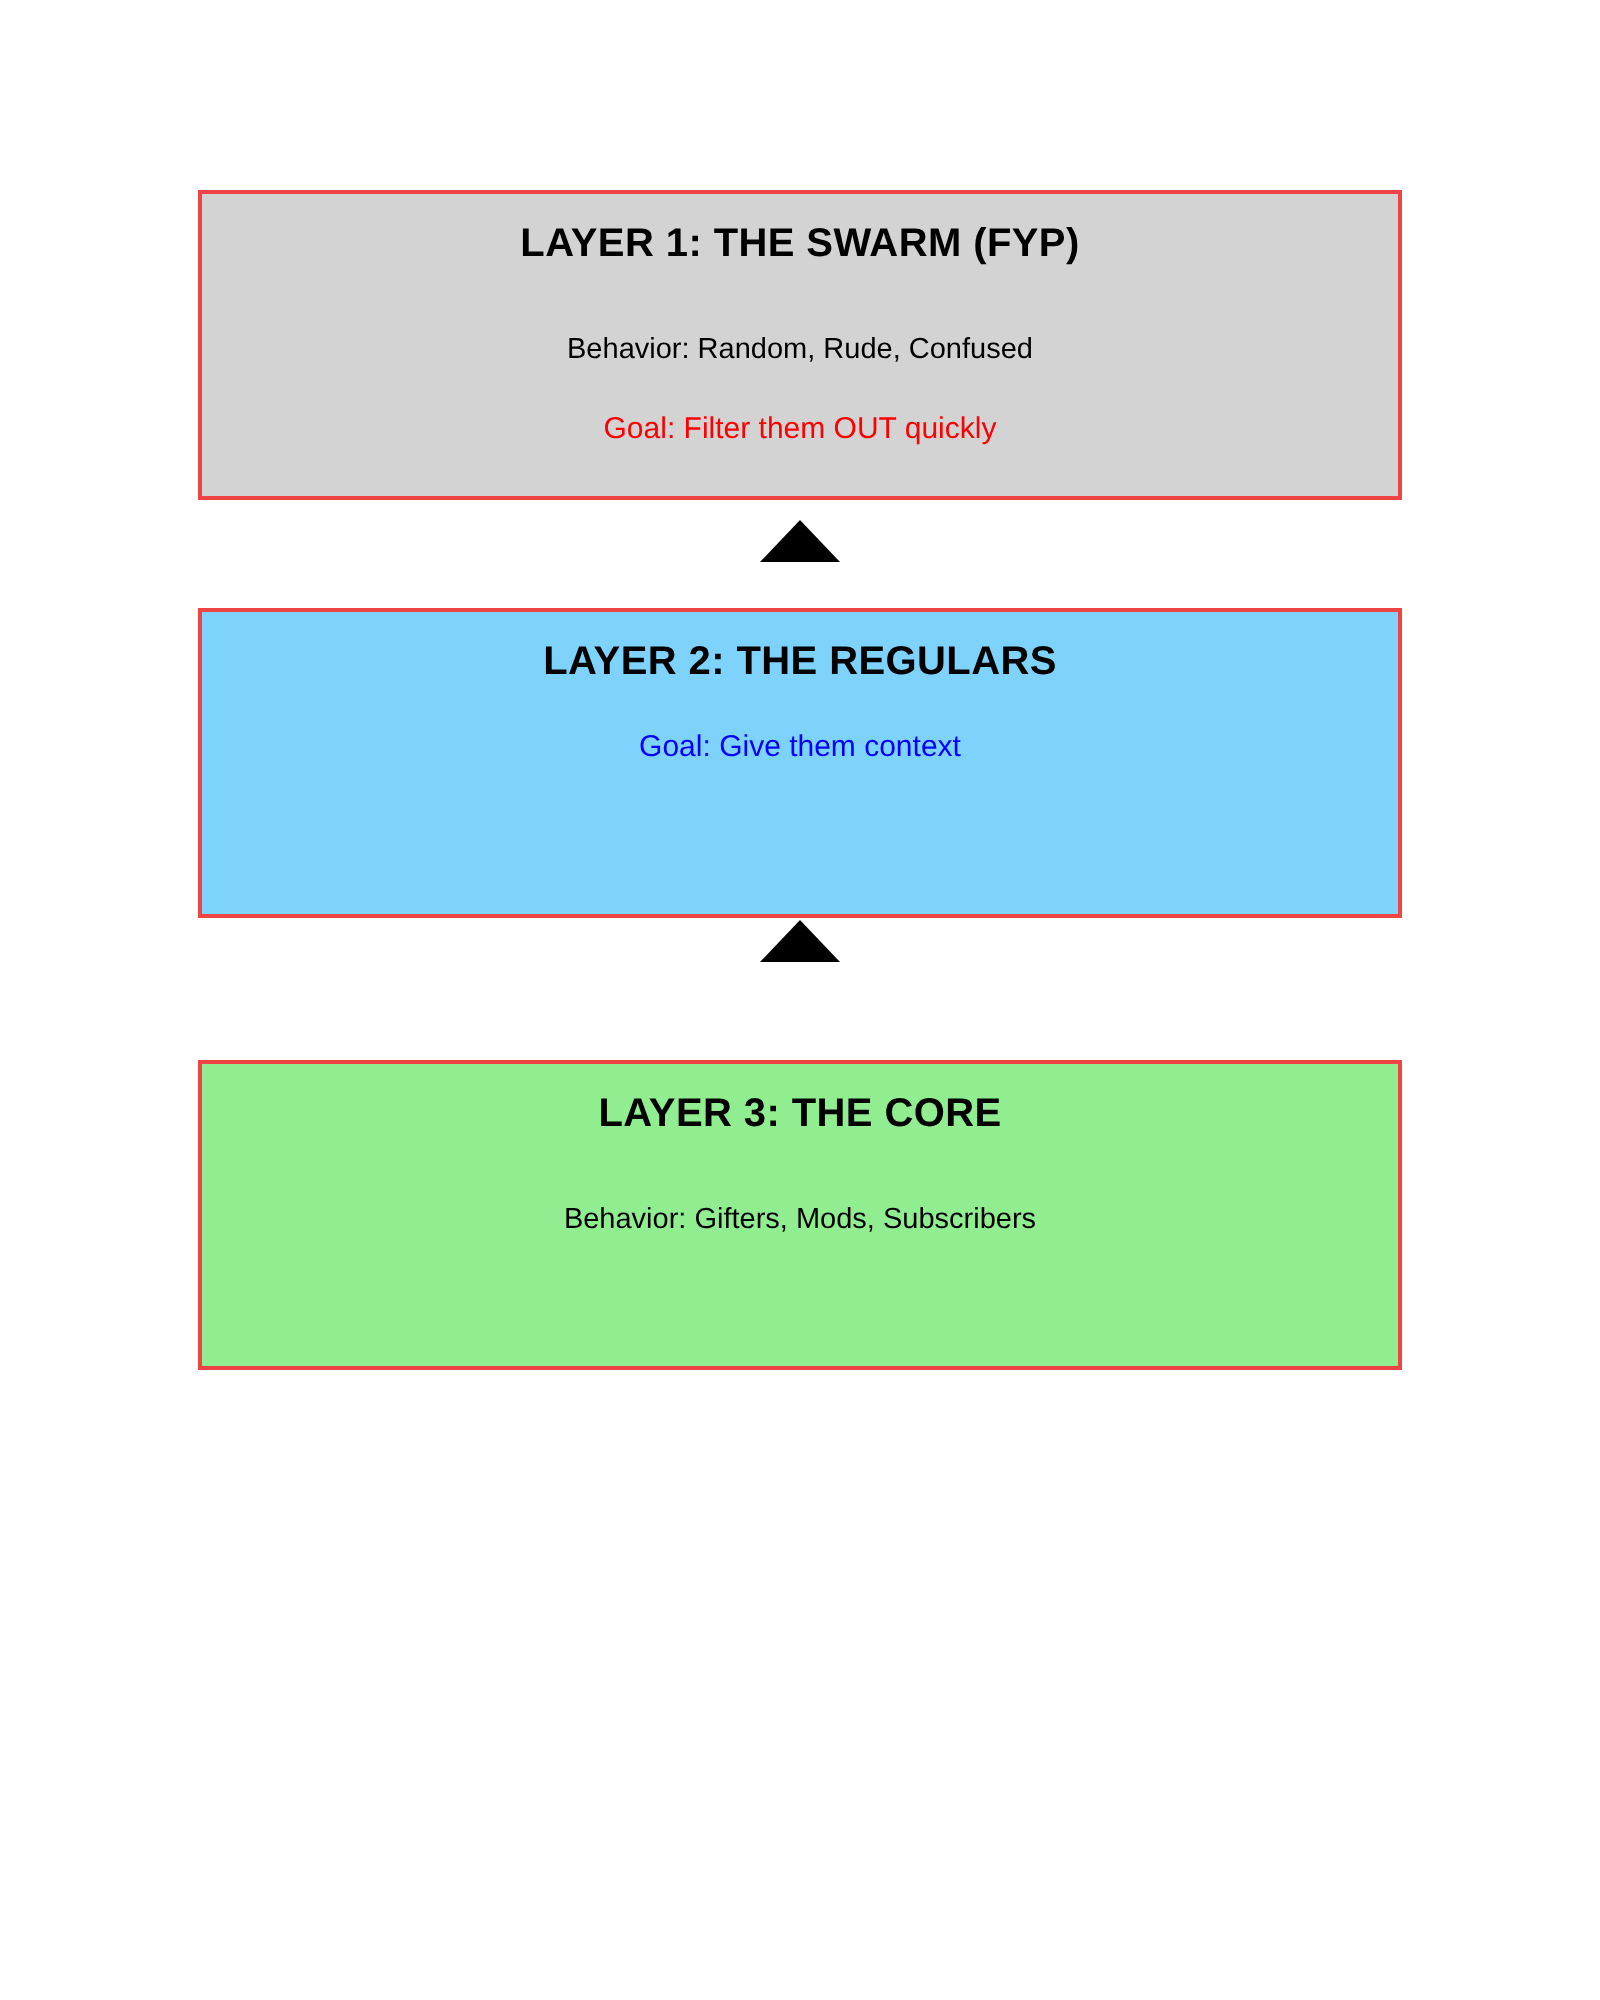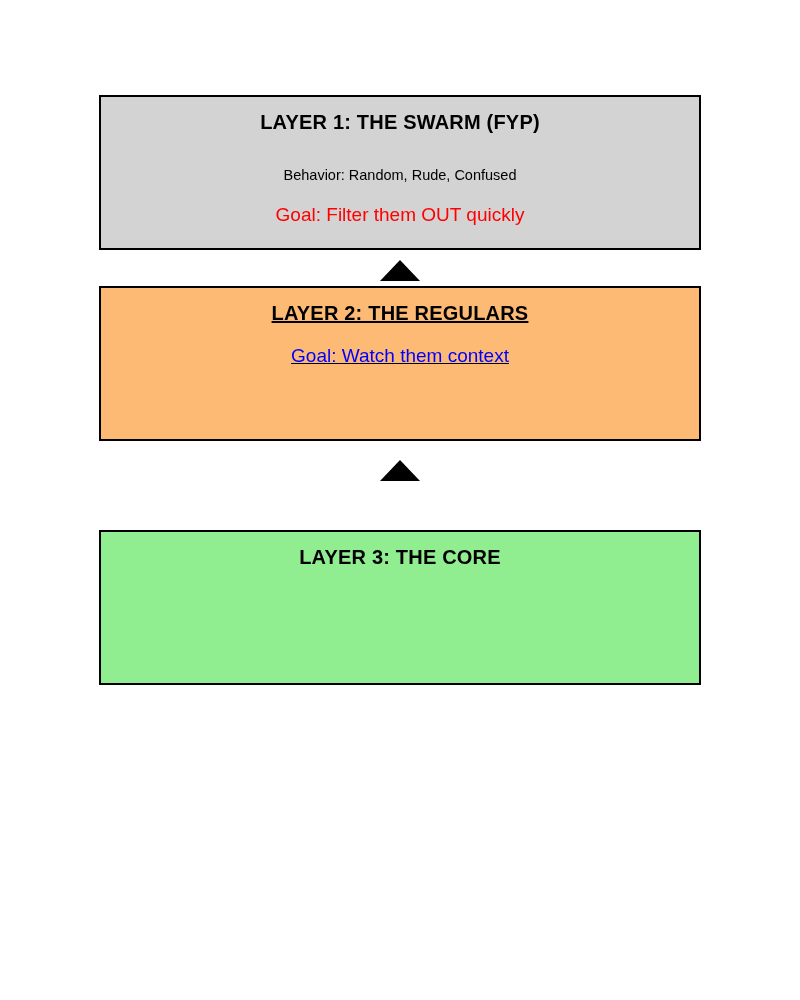--- a/index.html
+++ b/index.html
@@ -21,30 +21,30 @@
     height: 1000px;
   }
 
   
   .layer-box {
     position: absolute;
     left: 99px;
     width: 602px;
     height: 155px;
     box-sizing: border-box;
-    border: 2px solid #000000;
+    border: 2px solid #ef4444;
     display: flex;
     flex-direction: column;
     align-items: center;
     justify-content: flex-start;
     padding-top: 13px;
   }
 
   .layer-box.layer-1 { top: 95px;  background: #d3d3d3; }
-  .layer-box.layer-2 { top: 286px; background: #fdba74; text-decoration: underline; }
+  .layer-box.layer-2 { top: 304px; background: #7dd3fc; }
   .layer-box.layer-3 { top: 495px; background: #90ee90; margin-top: 35px; }
 
   .layer-title {
     font-size: 20px;
     font-weight: bold;
     color: #000000;
     letter-spacing: 0.2px;
     line-height: 24px;
     text-align: center;
     margin: 0;
@@ -56,21 +56,21 @@
     font-weight: normal;
     color: #000000;
     line-height: 18px;
     text-align: left;
     margin: 0;
     padding: 0;
     margin-top: 32px;
   }
 
   .layer-goal {
-    font-size: 19px;
+    font-size: 15px;
     font-weight: normal;
     line-height: 18px;
     text-align: center;
     margin: 0;
     padding: 0;
     margin-top: 22px;
   }
 
   
   .arrow-up {
@@ -93,22 +93,23 @@
   <div class="layer-box layer-1">
     <div class="layer-title">LAYER 1: THE SWARM (FYP)</div>
     <div class="layer-behavior">Behavior: Random, Rude, Confused</div>
     <div class="layer-goal" style="color:#FF0000;">Goal: Filter them OUT quickly</div>
   </div>
 
   <div class="arrow-up arrow-1"></div>
 
   <div class="layer-box layer-2">
     <div class="layer-title">LAYER 2: THE REGULARS</div>
-    <div class="layer-goal" style="color:#0000FF;">Goal: Watch them context</div>
+    <div class="layer-goal" style="color:#0000FF;">Goal: Give them context</div>
   </div>
 
   <div class="arrow-up arrow-2"></div>
 
   <div class="layer-box layer-3">
     <div class="layer-title">LAYER 3: THE CORE</div>
+    <div class="layer-behavior">Behavior: Gifters, Mods, Subscribers</div>
   </div>
 
 </div>
 
 </body></html>

